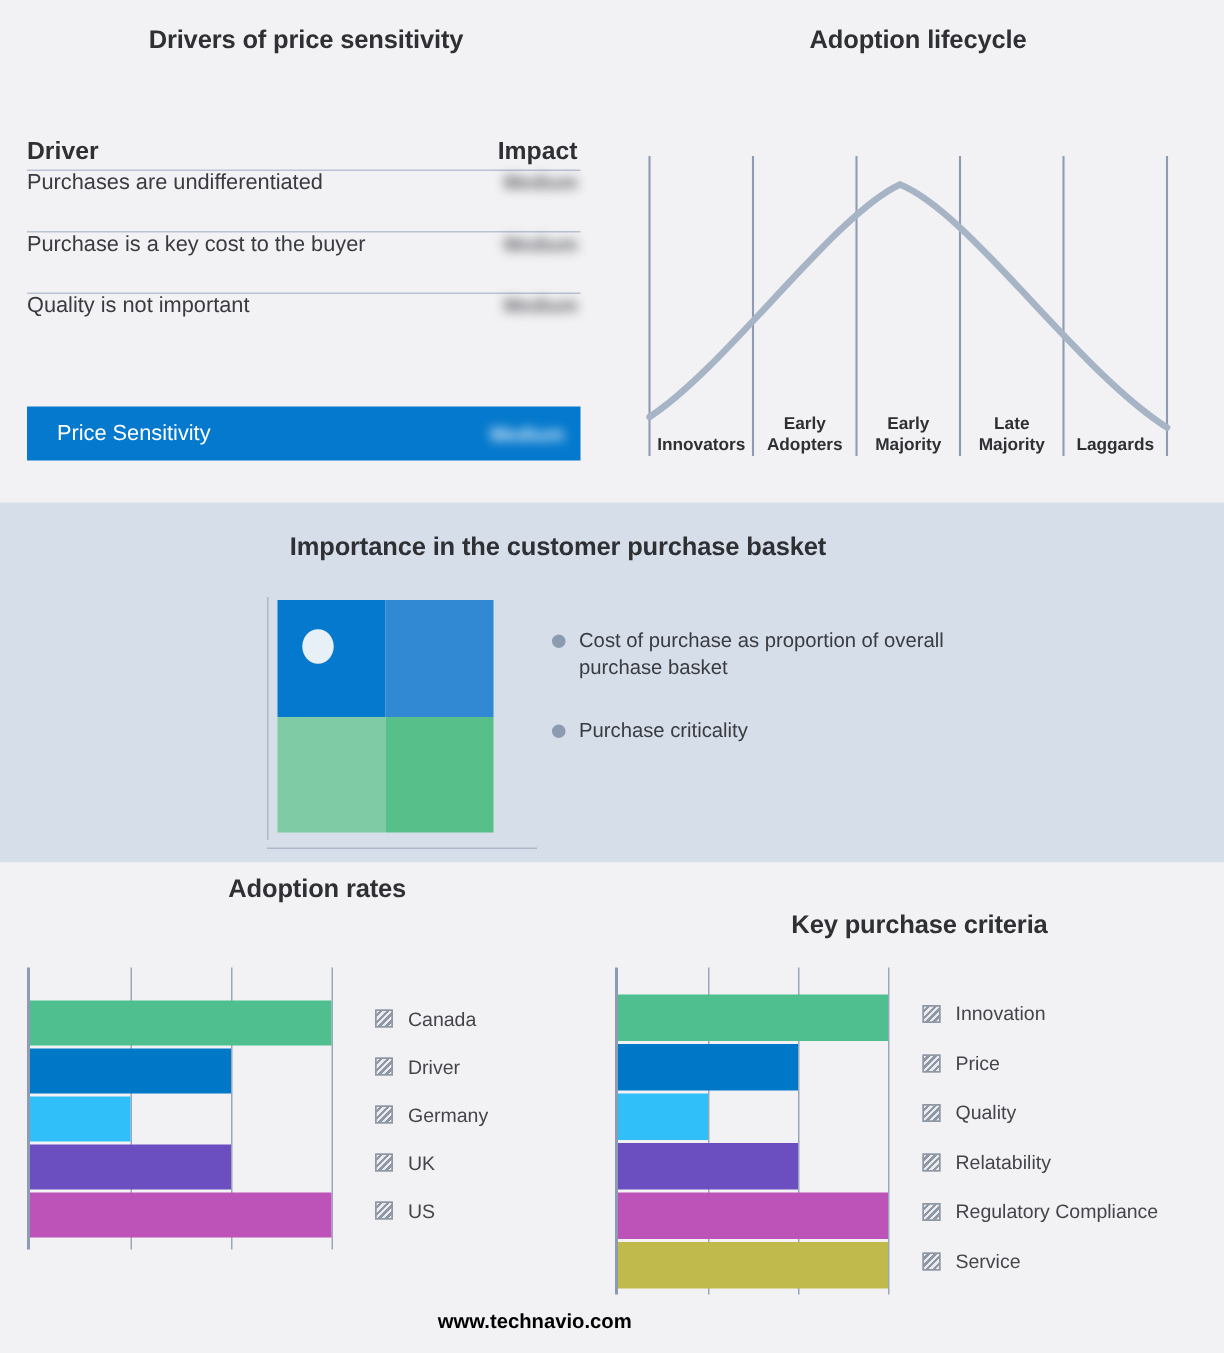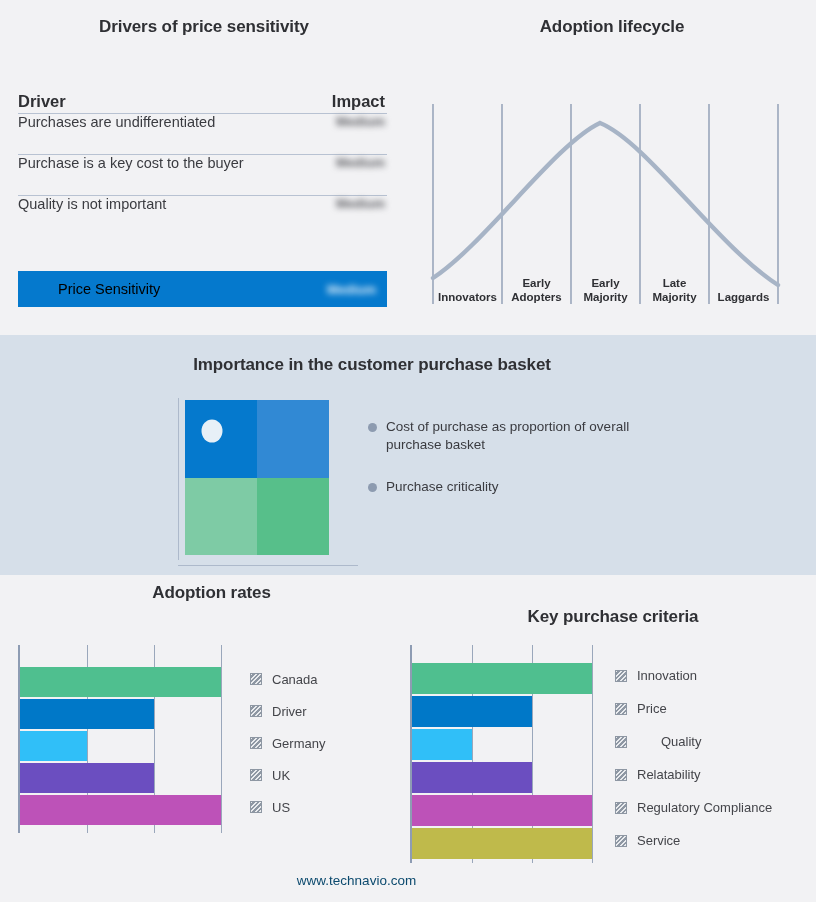--- a/index.html
+++ b/index.html
@@ -58,21 +58,21 @@
     user-select: none;
   }
 
   .tbl-highlight {
     position:absolute; left:18px; top:271px;
     width:369px; height:36px;
     background:#0579cd;
     display:flex; align-items:center; justify-content:space-between;
     padding: 0 11px 0 20px;
   }
-  .tbl-highlight .driver { font-size: 14.5px; color:#000000;margin-left:20px; }
+  .tbl-highlight .driver { font-size: 14.5px; color:#ffffff; }
   .tbl-highlight .impact {
     font-size: 13px; color:#e6f1fa; font-weight:600;
     filter: blur(3.4px); user-select:none;
   }
 
   
   #p2-title { left:408px; top:17px; width:408px; }
 
   #lifecycle { position:absolute; left:425px; top:78px; width:370px; height:232px; }
   #lifecycle svg { display:block; }
@@ -129,21 +129,21 @@
       -45deg,
       #e9ebee 0px, #e9ebee 1.6px,
       #8e97a3 1.6px, #8e97a3 3.2px);
     border:1px solid #8e97a3;
   }
   .bl-text { font-size:13px; color:#44454a; white-space:nowrap; }
 
   
   #footer {
     position:absolute; left:0; top:873px; width:713px;
-    text-align:center; font-size:13.5px; color:#0c4a6e;
+    text-align:center; font-size:13.5px; color:#000000;font-weight:bold;
   }
 </style>
 </head>
 <body>
 
 <div id="page">
 
   <div class="band-top"></div>
   <div class="band-mid"></div>
   <div class="band-bottom"></div>
@@ -297,21 +297,21 @@
       </div>
     <div class="bc-legend" id="legend-criteria" style="left:205px; top:14px;">
         <div class="bl-item" style="height: 33px;">
           <span class="bl-swatch"></span>
           <span class="bl-text">Innovation</span>
         </div>
         <div class="bl-item" style="height: 33px;">
           <span class="bl-swatch"></span>
           <span class="bl-text">Price</span>
         </div>
-        <div class="bl-item" style="height: 33px; gap: 24px;">
+        <div class="bl-item" style="height: 33px;">
           <span class="bl-swatch"></span>
           <span class="bl-text">Quality</span>
         </div>
         <div class="bl-item" style="height: 33px;">
           <span class="bl-swatch"></span>
           <span class="bl-text">Relatability</span>
         </div>
         <div class="bl-item" style="height: 33px;">
           <span class="bl-swatch"></span>
           <span class="bl-text">Regulatory Compliance</span>

